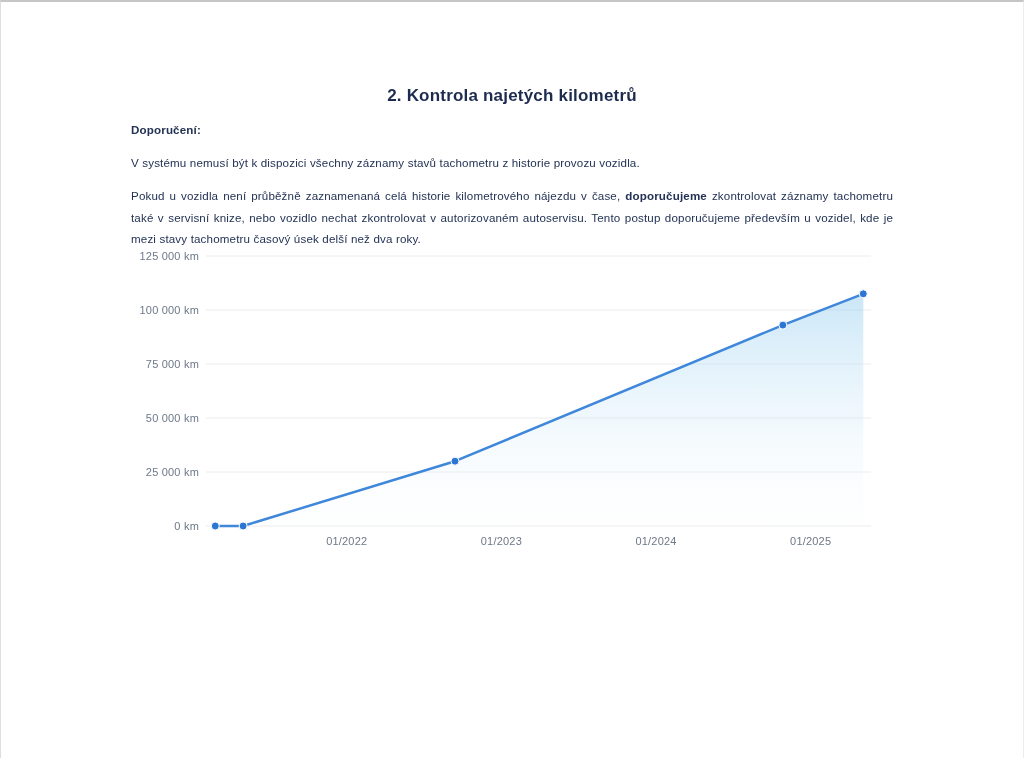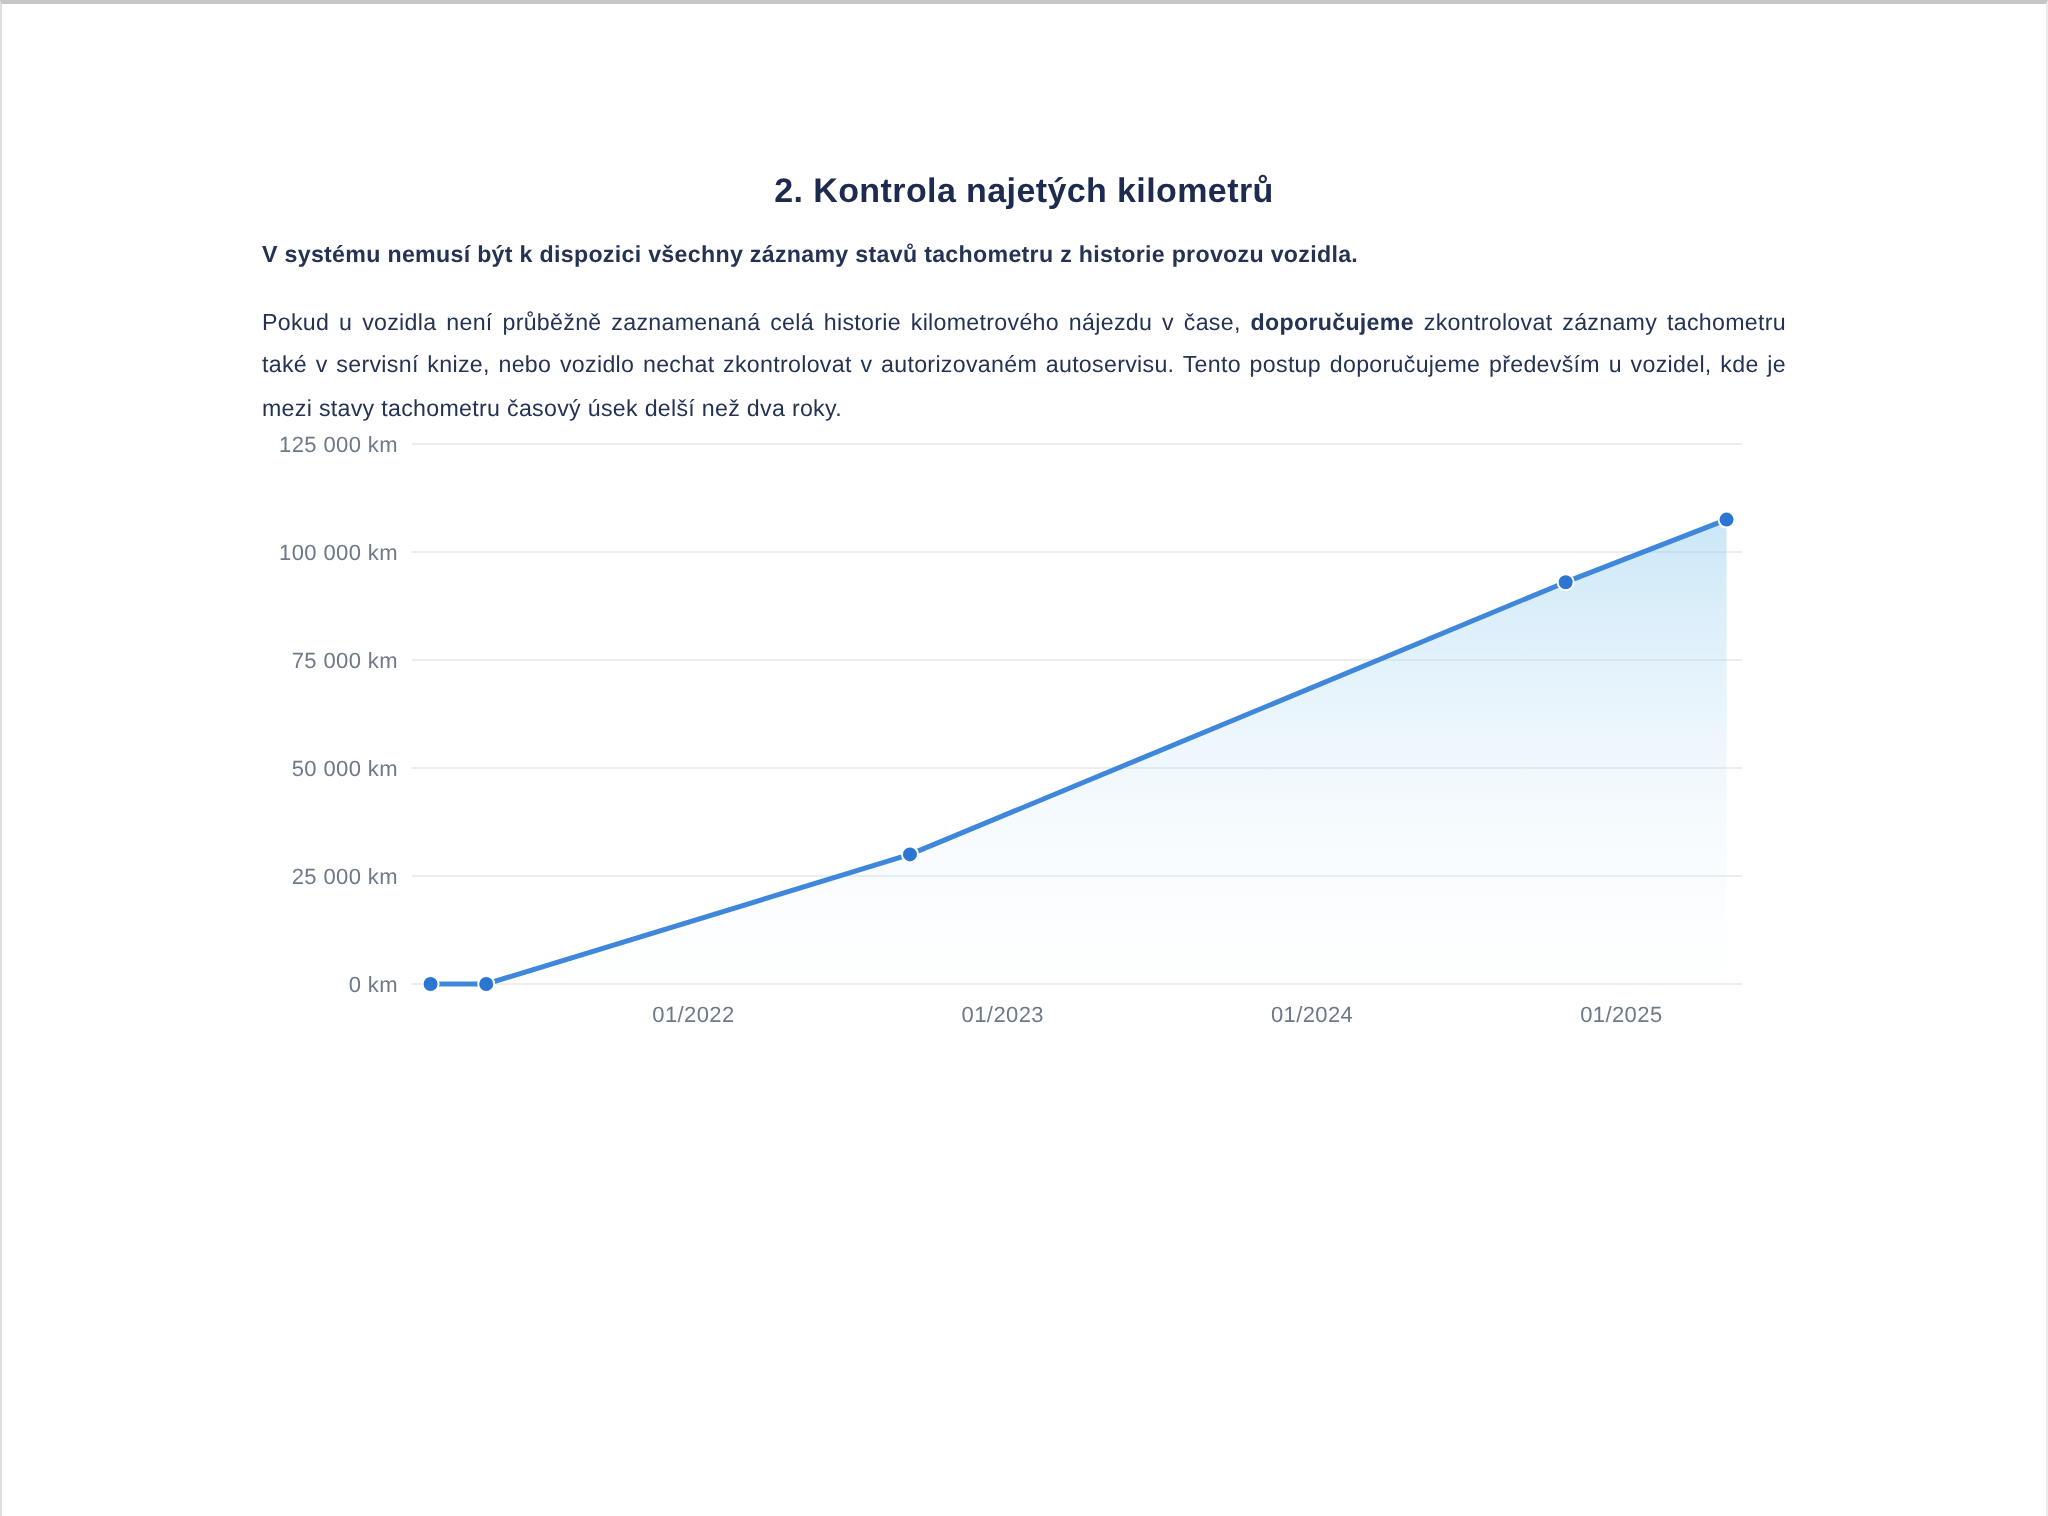--- a/index.html
+++ b/index.html
@@ -10,41 +10,42 @@
     font-family:"Liberation Sans",sans-serif;
   }
   .page{box-sizing:border-box;padding:0 130px;color:#233258;}
   .page-title{
     margin:84px 0 0;font-size:17px;line-height:1.2;font-weight:600;
     text-align:center;color:#1d2b4f;letter-spacing:.2px;
   }
   p{font-size:11.6px;line-height:21.4px;letter-spacing:.15px;color:#243354;}
   .intro{margin:22px 0 0;text-align:justify;}
   .rec-heading{margin:13px 0 0;font-weight:700;}
-  .sys-note{margin:11px 0 4px;font-weight:bold;}
+  .sys-note{margin:11px 0 4px;}
   .advice{margin:12px 0 0;text-align:justify;}
   .advice strong{font-weight:700;}
   .chart-wrap{margin-top:0;}
   svg{display:block;}
   svg text{font-family:"Liberation Sans",sans-serif;font-size:11px;fill:#6d7889;letter-spacing:.2px;}
   .footer{
     position:absolute;left:145px;right:148px;top:667px;
     display:flex;justify-content:space-between;align-items:baseline;
     font-size:11px;color:#3c3c3c;letter-spacing:.2px;
   }
 </style>
 </head>
 <body>
 
 <div class="viewport">
   <div class="page">
 
     <h1 class="page-title">2. Kontrola najetých kilometrů</h1>
 
 
+    <p class="rec-heading">Doporučení:</p>
 
     <p class="sys-note">V systému nemusí být k dispozici všechny záznamy stavů tachometru z historie provozu vozidla.</p>
 
     <p class="advice"><span>Pokud u vozidla není průběžně zaznamenaná celá historie kilometrového nájezdu v čase, </span><strong>doporučujeme</strong><span> zkontrolovat záznamy tachometru také v servisní knize, nebo vozidlo nechat zkontrolovat v autorizovaném autoservisu. Tento postup doporučujeme především u vozidel, kde je mezi stavy tachometru časový úsek delší než dva roky.</span></p>
 
     <div class="chart-wrap">
       <svg id="odometer-chart" width="745" height="308" viewBox="0 0 745 308">
           <defs>
             <linearGradient id="fillGrad" x1="0" y1="0" x2="0" y2="1">
               <stop offset="0%" stop-color="rgba(150,206,240,0.50)"></stop>

